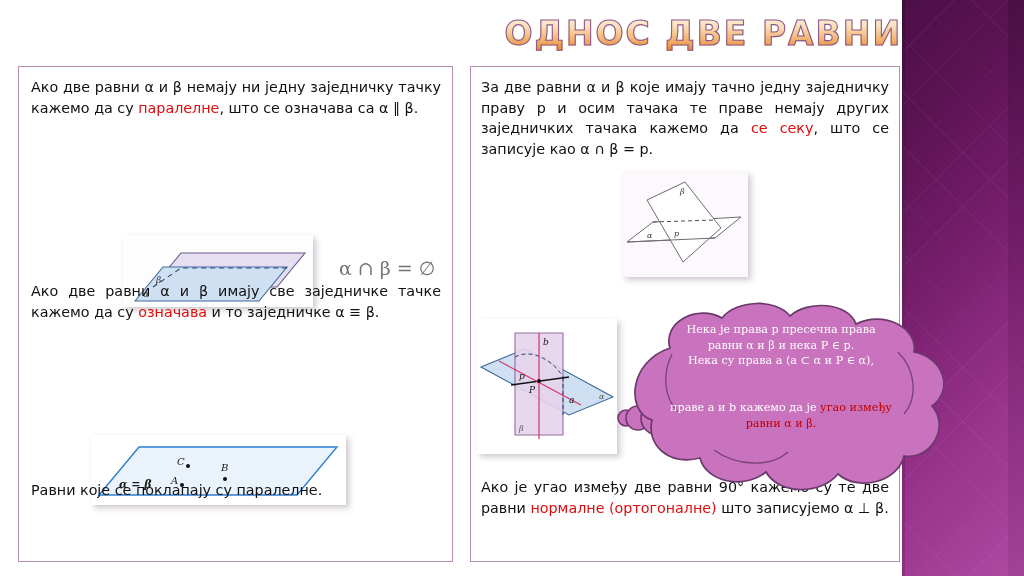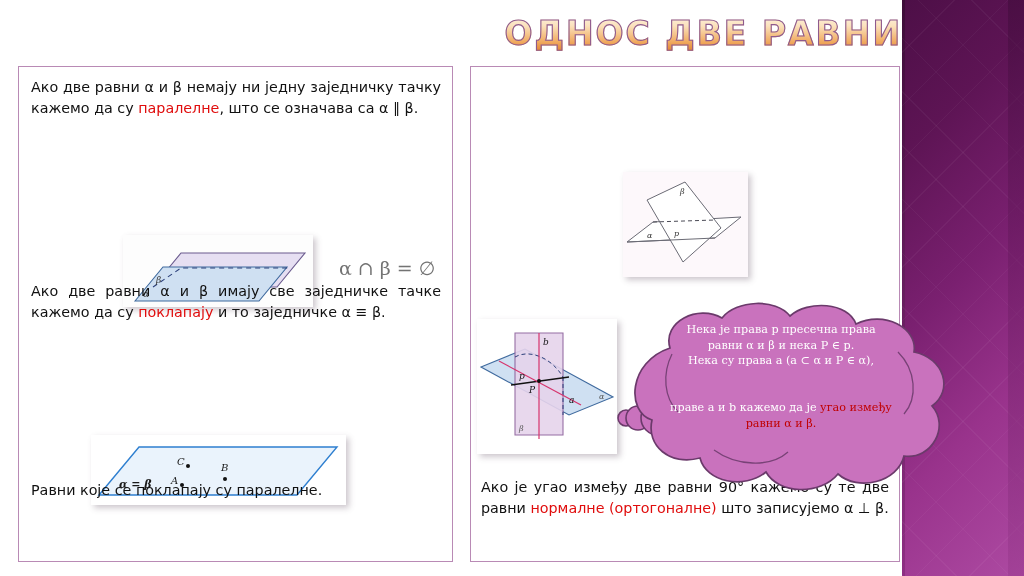--- a/index.html
+++ b/index.html
@@ -125,41 +125,44 @@
       <polygon points="12,66 40,32 164,32 136,66" fill="#cfe0f2" stroke="#3f6a9e" stroke-width="1.1"></polygon>
       <path d="M30,52 L58,33 L166,33" fill="none" stroke="#2b3f7a" stroke-width="1.1" stroke-dasharray="5,4"></path>
       <text class="lbl" x="33" y="48" font-size="9" fill="#333" font-family="DejaVu Serif, serif" font-style="italic">β</text>
       <text class="lbl" x="20" y="62" font-size="9" fill="#333" font-family="DejaVu Serif, serif" font-style="italic">α</text>
     </svg>
   </div>
 
   <div id="eq-empty">α ∩ β = ∅</div>
 
   <div class="para" id="l-t2">
-    <span>Ако две равни α и β имају све заједничке тачке кажемо да су </span><span class="red">поклапају</span><span> и то заједничке α ≡ β.</span>
+    <span>Ако две равни α и β имају све заједничке тачке кажемо да су </span><span class="red">означава</span><span> и то заједничке α ≡ β.</span>
   </div>
 
   <div class="diag" id="diag-coincide">
     <svg width="255" height="70" viewBox="0 0 255 70">
       <polygon points="8,60 48,12 246,12 206,60" fill="#eaf3fc" stroke="#2e7fd0" stroke-width="1.4"></polygon>
       <text x="28" y="53" font-size="11" fill="#1a1a1a" font-family="DejaVu Serif, serif" font-style="italic" font-weight="bold">α = β</text>
       <text x="86" y="30" font-size="10" fill="#1a1a1a" font-family="DejaVu Serif, serif" font-style="italic">C</text>
       <circle cx="97" cy="31" r="2" fill="#111"></circle>
       <text x="80" y="49" font-size="10" fill="#1a1a1a" font-family="DejaVu Serif, serif" font-style="italic">A</text>
       <circle cx="91" cy="50" r="2" fill="#111"></circle>
       <text x="130" y="36" font-size="10" fill="#1a1a1a" font-family="DejaVu Serif, serif" font-style="italic">B</text>
       <circle cx="134" cy="44" r="2" fill="#111"></circle>
     </svg>
   </div>
 
   <div class="para" id="l-t3">Равни које се поклапају су паралелне.</div>
 </div>
 
 <div class="panel" id="right-panel">
 
+  <div class="para" id="r-t1">
+    <span>За две равни α и β које имају тачно једну заједничку праву p и осим тачака те праве немају других заједничких тачака кажемо да </span><span class="red">се секу</span><span>, што се записује као α ∩ β = p.</span>
+  </div>
 
   <div class="diag" id="diag-intersect">
     <svg width="125" height="105" viewBox="0 0 125 105">
       <polygon points="4,70 30,50 118,45 92,66" fill="#ffffff" stroke="#6b6b75" stroke-width="1"></polygon>
       <polygon points="24,28 62,10 98,56 60,90" fill="#ffffff" stroke="#6b6b75" stroke-width="1"></polygon>
       <path d="M30,50 L92,48" stroke="#4a4a55" stroke-width="1" stroke-dasharray="4,3" fill="none"></path>
       <path d="M4,70 L92,66" stroke="#6b6b75" stroke-width="1" fill="none"></path>
       <text x="24" y="66" font-size="8" fill="#333" font-family="DejaVu Serif, serif" font-style="italic">α</text>
       <text x="57" y="22" font-size="8" fill="#333" font-family="DejaVu Serif, serif" font-style="italic">β</text>
       <text x="51" y="64" font-size="8" fill="#333" font-family="DejaVu Serif, serif" font-style="italic">p</text>

